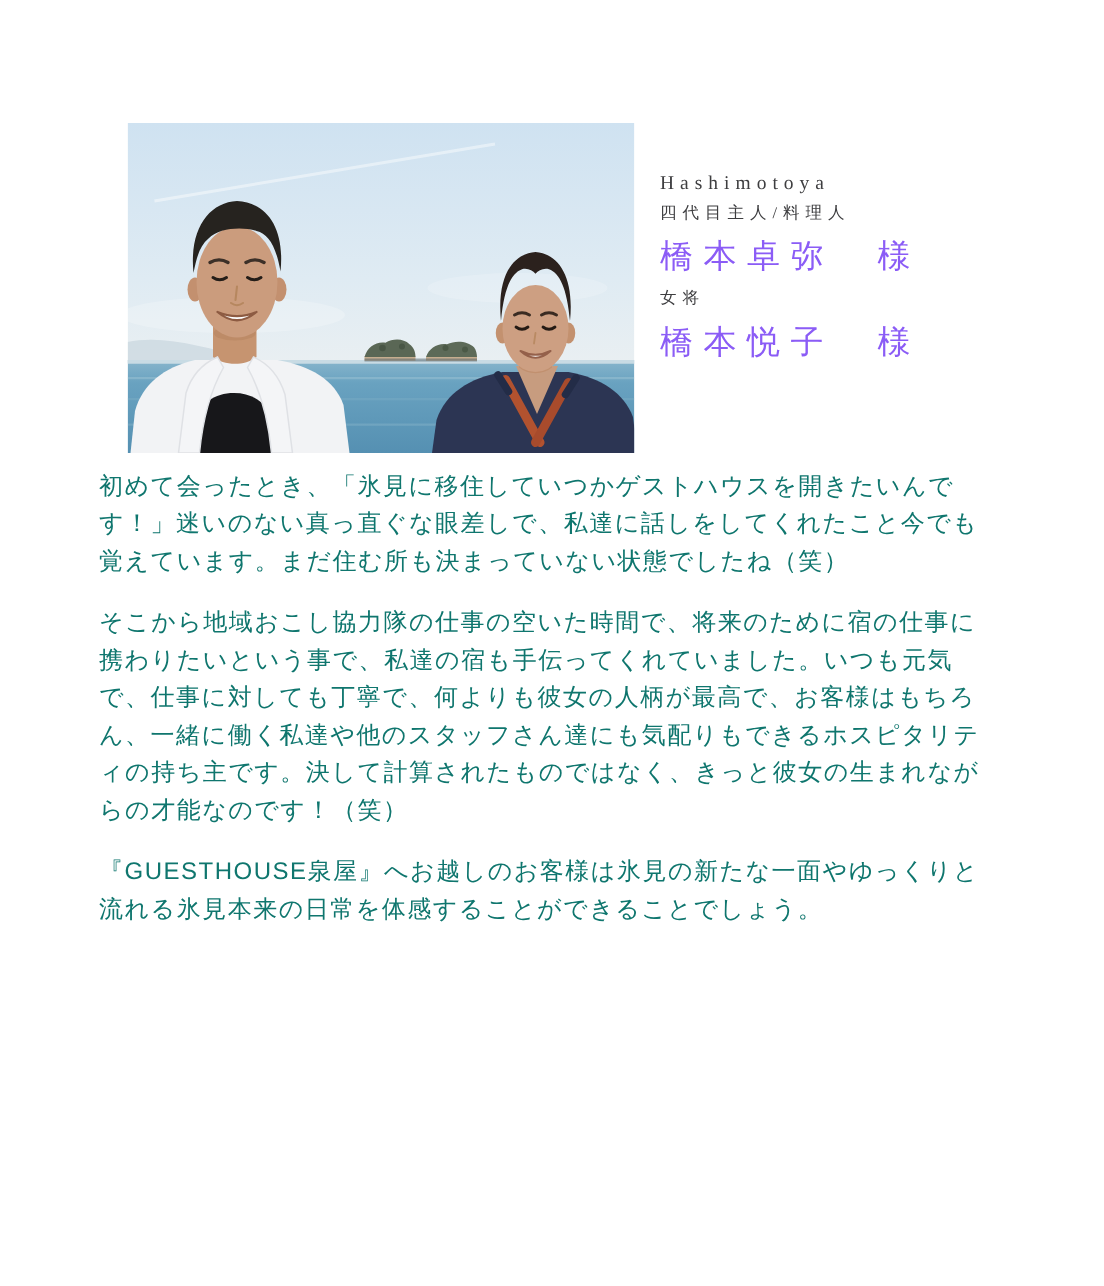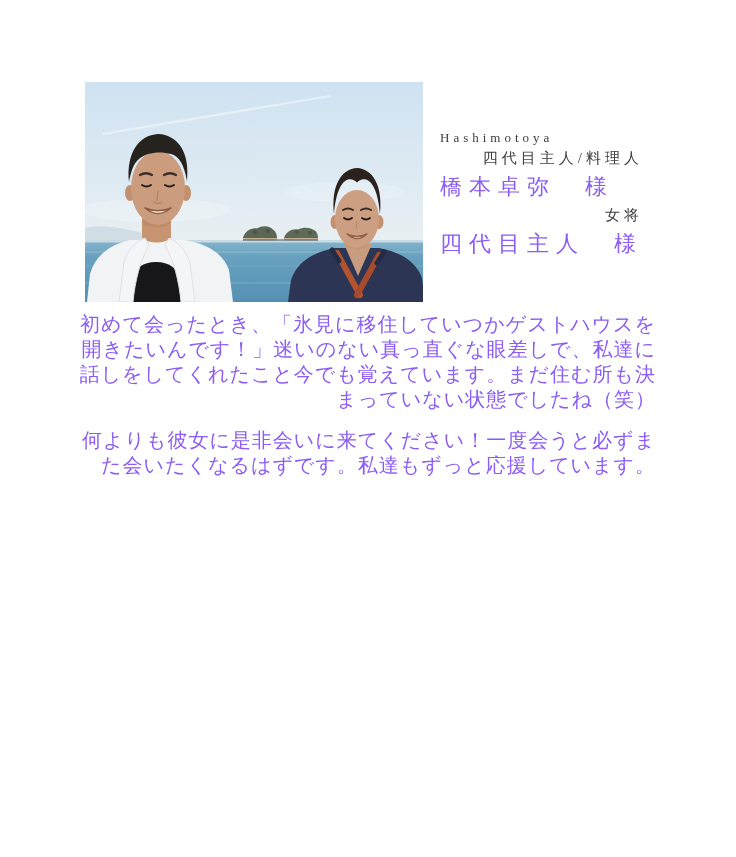--- a/index.html
+++ b/index.html
@@ -12,41 +12,41 @@
   }
   
   .photo{
     position:absolute;left:85px;top:82px;
     width:338px;height:220px;
     overflow:hidden;
   }
   .photo svg{display:block;width:338px;height:220px;}
   
   .names{
-    position:absolute;left:440px;top:131px;
+    position:absolute;left:440px;top:115px;
     font-family:"Liberation Serif","DejaVu Serif",serif;
     color:#3e3e40;
   }
   .kicker{
     font-size:13px;line-height:14px;letter-spacing:4px;
   }
   .role{
-    font-size:15px;line-height:14px;letter-spacing:4px;margin-top:6px;text-align:right;
+    font-size:11px;line-height:14px;letter-spacing:4px;margin-top:6px;
   }
   .big-name{
     font-size:22px;line-height:30px;letter-spacing:7px;margin-top:7px;color:#8b5cf6;
   }
   .role2{}
   
   .article{
     position:absolute;left:66px;top:312px;width:590px;
-    font-size:20px;line-height:25px;letter-spacing:1px;
-    color:#8b5cf6;
+    font-size:16px;line-height:25px;letter-spacing:1px;
+    color:#0f766e;
     line-break:normal;
-    text-align:right;
+    text-align:left;
   }
   .article p{margin:0 0 16px 0;}
   .article p:last-child{margin-bottom:0;}
   .pline{display:block;}
 </style>
 </head>
 <body>
 
 <div class="page">
 
@@ -132,25 +132,28 @@
         <path d="M262 152 Q272 161 282 152 Q272 157 262 152 Z" fill="#ffffff" stroke="#94604a" stroke-width="1.4" stroke-linejoin="round"></path>
       </g>
     </svg>
   </div>
 
   <div class="names">
     <div class="kicker">Hashimotoya</div>
     <div class="role">四代目主人/料理人</div>
     <div class="big-name">橋本卓弥　様</div>
     <div class="role role2">女将</div>
-    <div class="big-name">四代目主人　様</div>
+    <div class="big-name">橋本悦子　様</div>
   </div>
 
   <div class="article" id="article">
       <p>
         <span class="pline">初めて会ったとき、「氷見に移住していつかゲストハウスを開きたいんです！」迷いのない真っ直ぐな眼差しで、私達に話しをしてくれたこと今でも覚えています。まだ住む所も決まっていない状態でしたね（笑）</span>
       </p>
       <p>
-        <span class="pline">何よりも彼女に是非会いに来てください！一度会うと必ずまた会いたくなるはずです。私達もずっと応援しています。</span>
+        <span class="pline">そこから地域おこし協力隊の仕事の空いた時間で、将来のために宿の仕事に携わりたいという事で、私達の宿も手伝ってくれていました。いつも元気で、仕事に対しても丁寧で、何よりも彼女の人柄が最高で、お客様はもちろん、一緒に働く私達や他のスタッフさん達にも気配りもできるホスピタリティの持ち主です。決して計算されたものではなく、きっと彼女の生まれながらの才能なのです！（笑）</span>
+      </p>
+      <p>
+        <span class="pline">『GUESTHOUSE泉屋』へお越しのお客様は氷見の新たな一面やゆっくりと流れる氷見本来の日常を体感することができることでしょう。</span>
       </p>
     </div>
 
 </div>
 
 </body></html>

